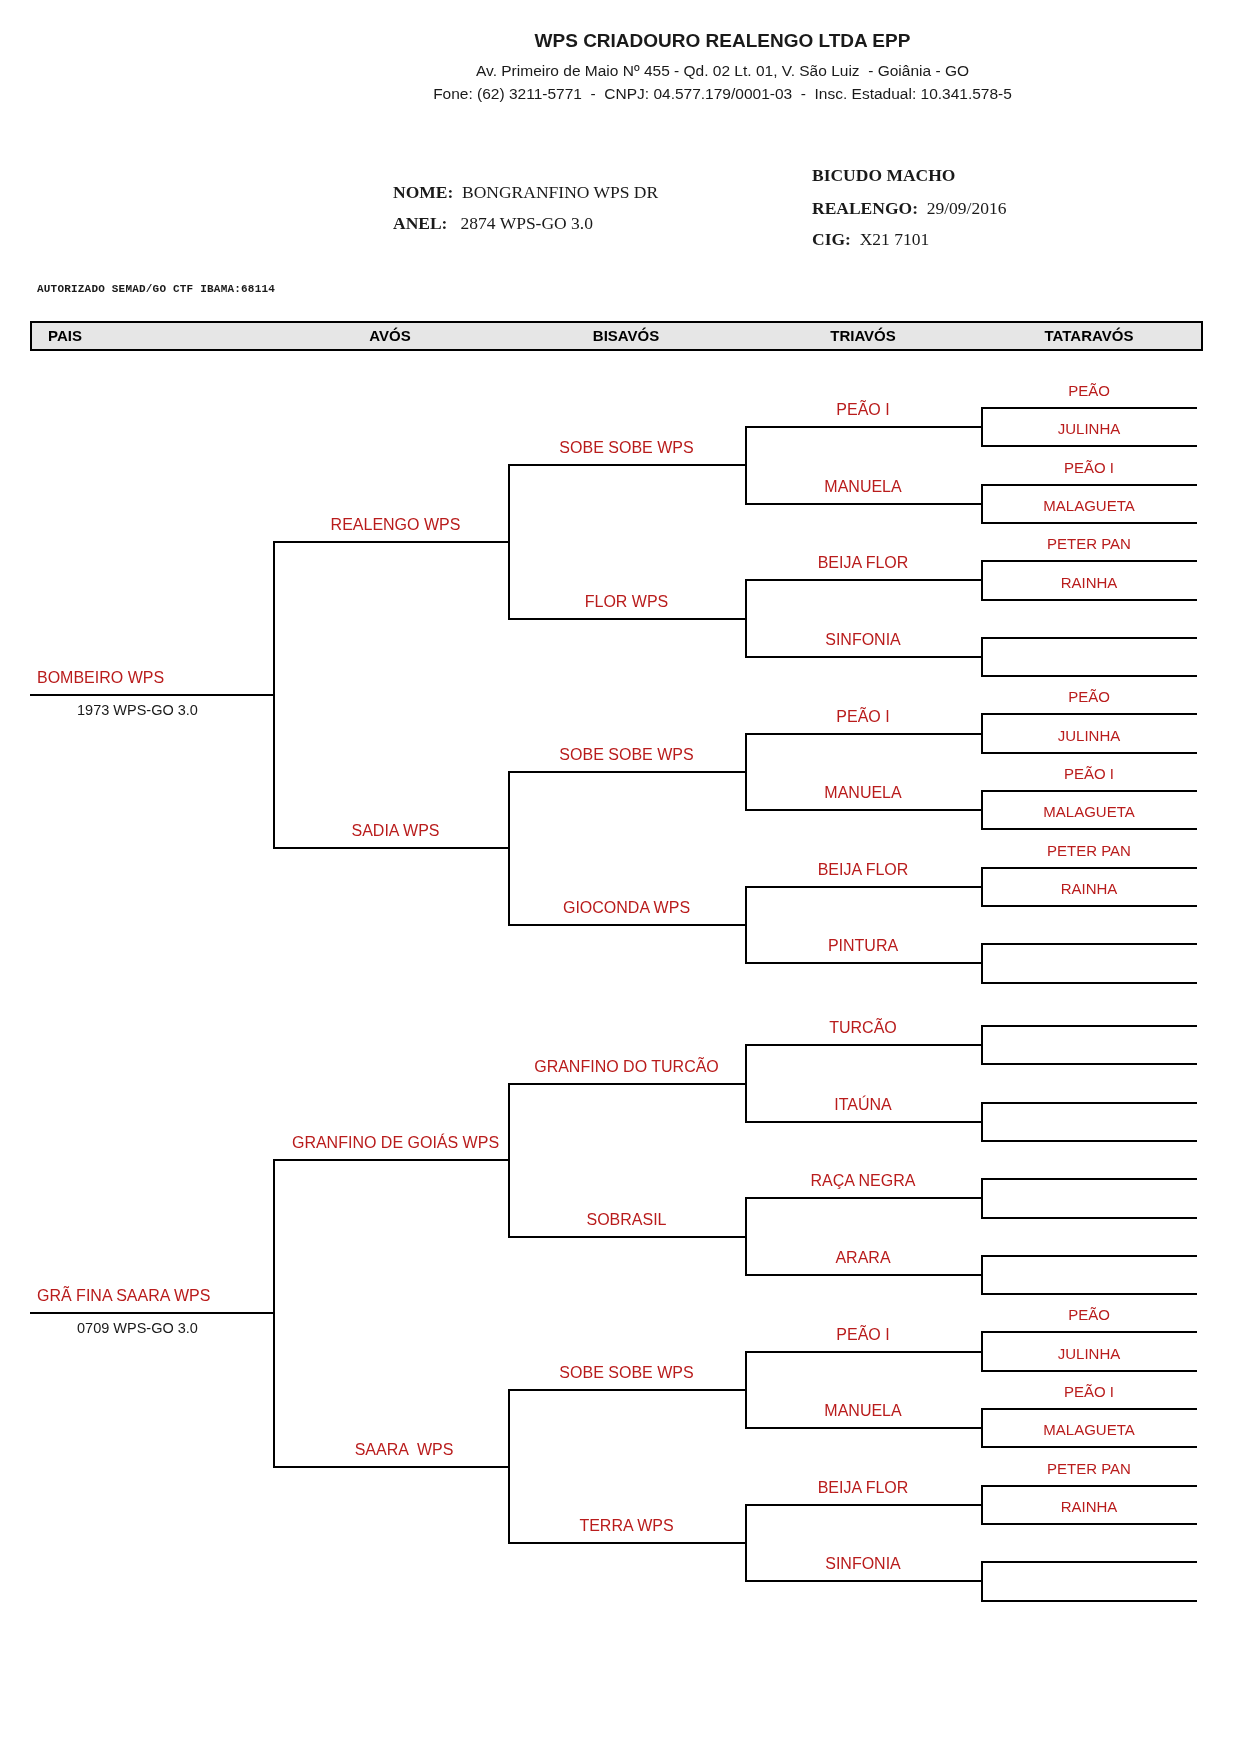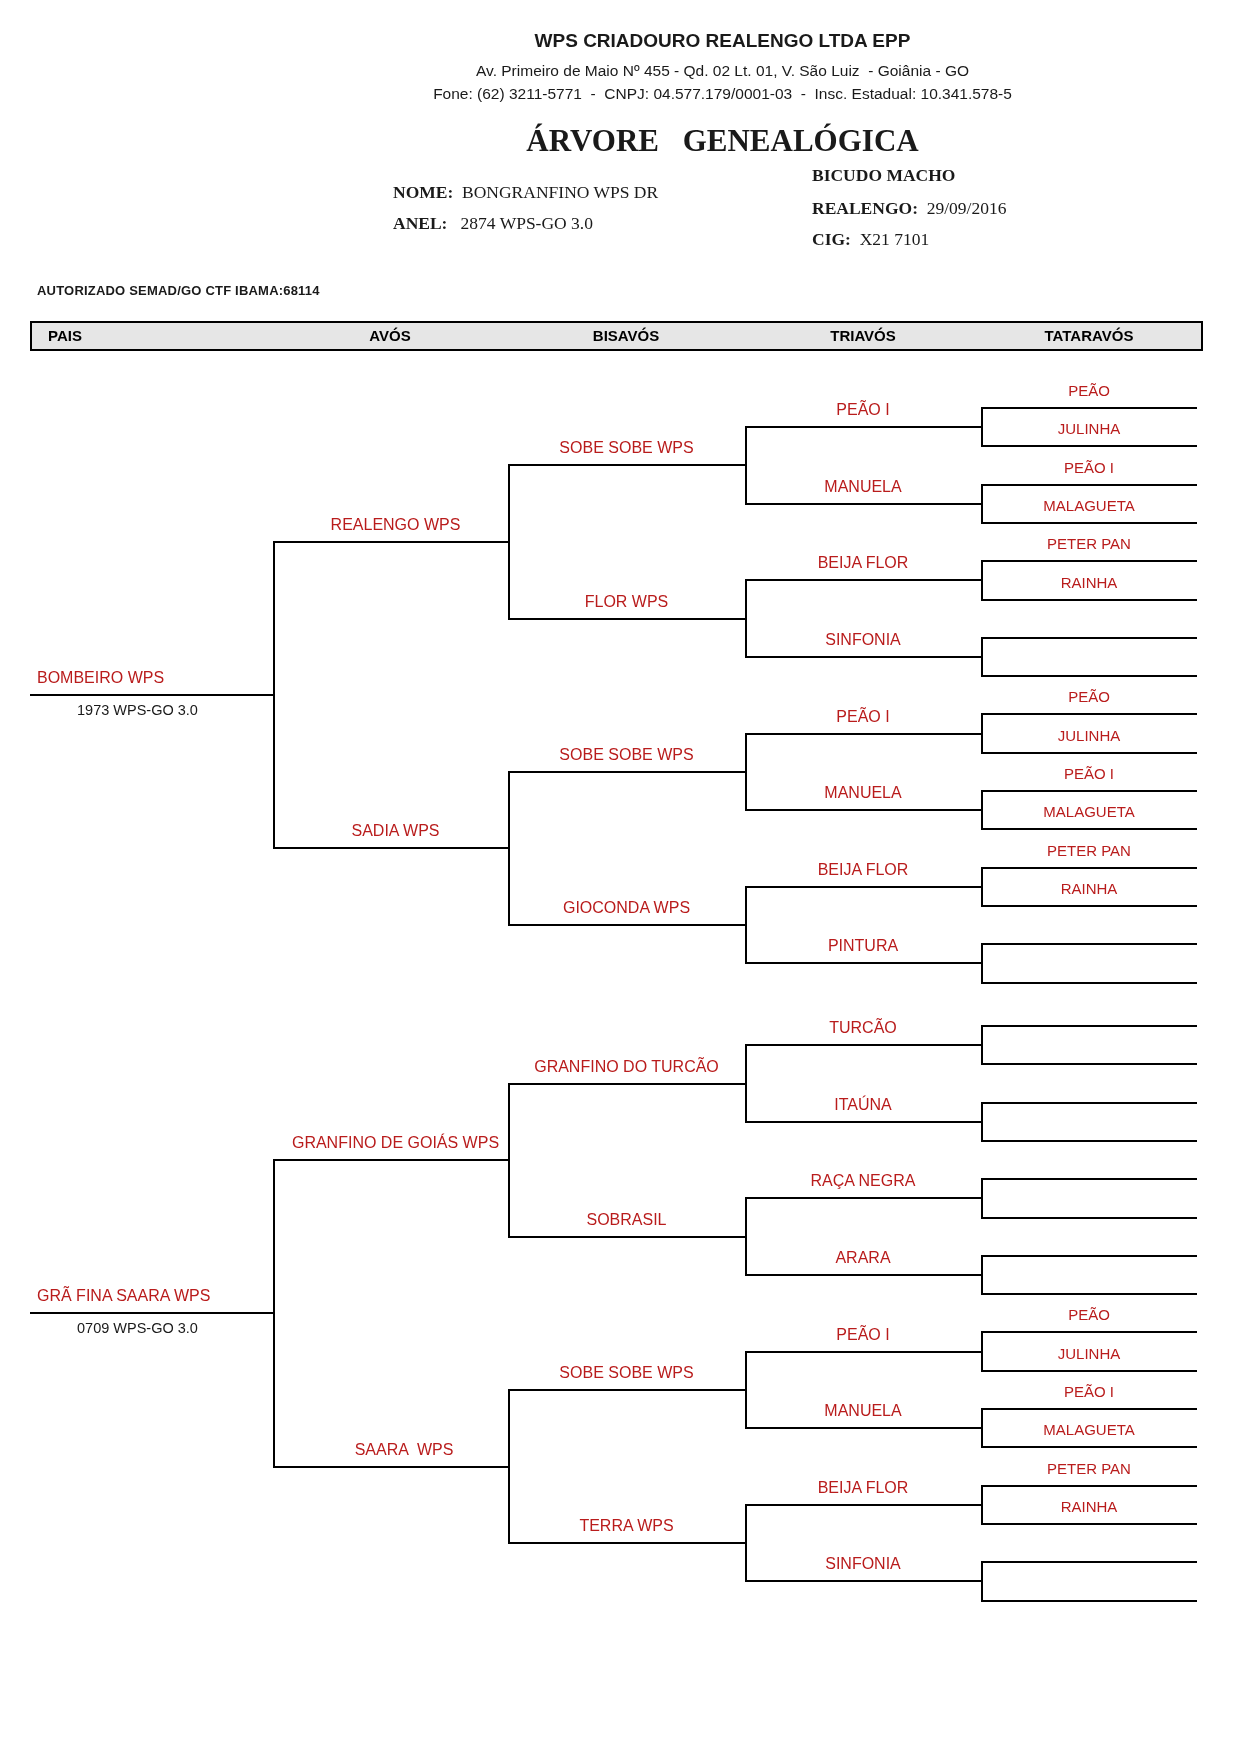--- a/index.html
+++ b/index.html
@@ -18,22 +18,22 @@
 
   
   .hdrline{position:absolute;left:400px;width:645px;text-align:center;}
   .company{top:30px;font-weight:bold;font-size:19px;}
   .address{top:62px;font-size:15.5px;white-space:pre;}
   .contact{top:85px;font-size:15.5px;white-space:pre;}
   .doc-title{position:absolute;left:400px;width:645px;top:123px;text-align:center;
              font-family:"Liberation Serif",serif;font-weight:bold;font-size:31px;word-spacing:16px;}
   .info{position:absolute;font-family:"Liberation Serif",serif;font-size:17.5px;white-space:pre;}
   .info b{font-weight:bold;}
-  .auth{position:absolute;left:37px;top:283px;font-family:Liberation Sans, sans-serif;
-        font-weight:bold;font-size:13px;letter-spacing:.2px;text-align:right;}
+  .auth{position:absolute;left:37px;top:283px;font-family:Liberation Mono, monospace;
+        font-weight:bold;font-size:11px;letter-spacing:.2px;text-align:right;}
 
   
   .colbar{position:absolute;left:30px;top:321px;width:1169px;height:26px;
           background:#e6e6e6;border:2px solid #000;}
   .colhdr{position:absolute;top:327px;font-weight:bold;font-size:15px;color:#000;}
   .ctr{transform:translateX(-50%);}
 
   
   #tree{position:absolute;left:0;top:0;width:1240px;height:1754px;}
   .hline{position:absolute;height:2px;background:#000;}
@@ -44,21 +44,20 @@
 </style>
 </head>
 <body>
 
 <div id="page">
 
 
   <div class="hdrline company">WPS CRIADOURO REALENGO LTDA EPP</div>
   <div class="hdrline address">Av. Primeiro de Maio Nº 455 - Qd. 02 Lt. 01, V. São Luiz  - Goiânia - GO</div>
   <div class="hdrline contact">Fone: (62) 3211-5771  -  CNPJ: 04.577.179/0001-03  -  Insc. Estadual: 10.341.578-5</div>
-  <div class="doc-title">ÁRVORE GENEALÓGICA</div>
 
   <div class="info" style="left:393px;top:182px;"><b>NOME:</b><span>  </span><span>BONGRANFINO WPS DR</span></div>
   <div class="info" style="left:393px;top:213px;"><b>ANEL:</b><span>   </span><span>2874 WPS-GO 3.0</span></div>
   <div class="info" style="left:812px;top:165px;font-weight:bold;">BICUDO MACHO</div>
   <div class="info" style="left:812px;top:198px;"><b>REALENGO:</b><span>  </span><span>29/09/2016</span></div>
   <div class="info" style="left:812px;top:229px;"><b>CIG:</b><span>  </span><span>X21 7101</span></div>
 
   <div class="auth">AUTORIZADO SEMAD/GO CTF IBAMA:68114</div>
 
   <div class="colbar" style="background: rgb(230, 230, 230);"></div>

